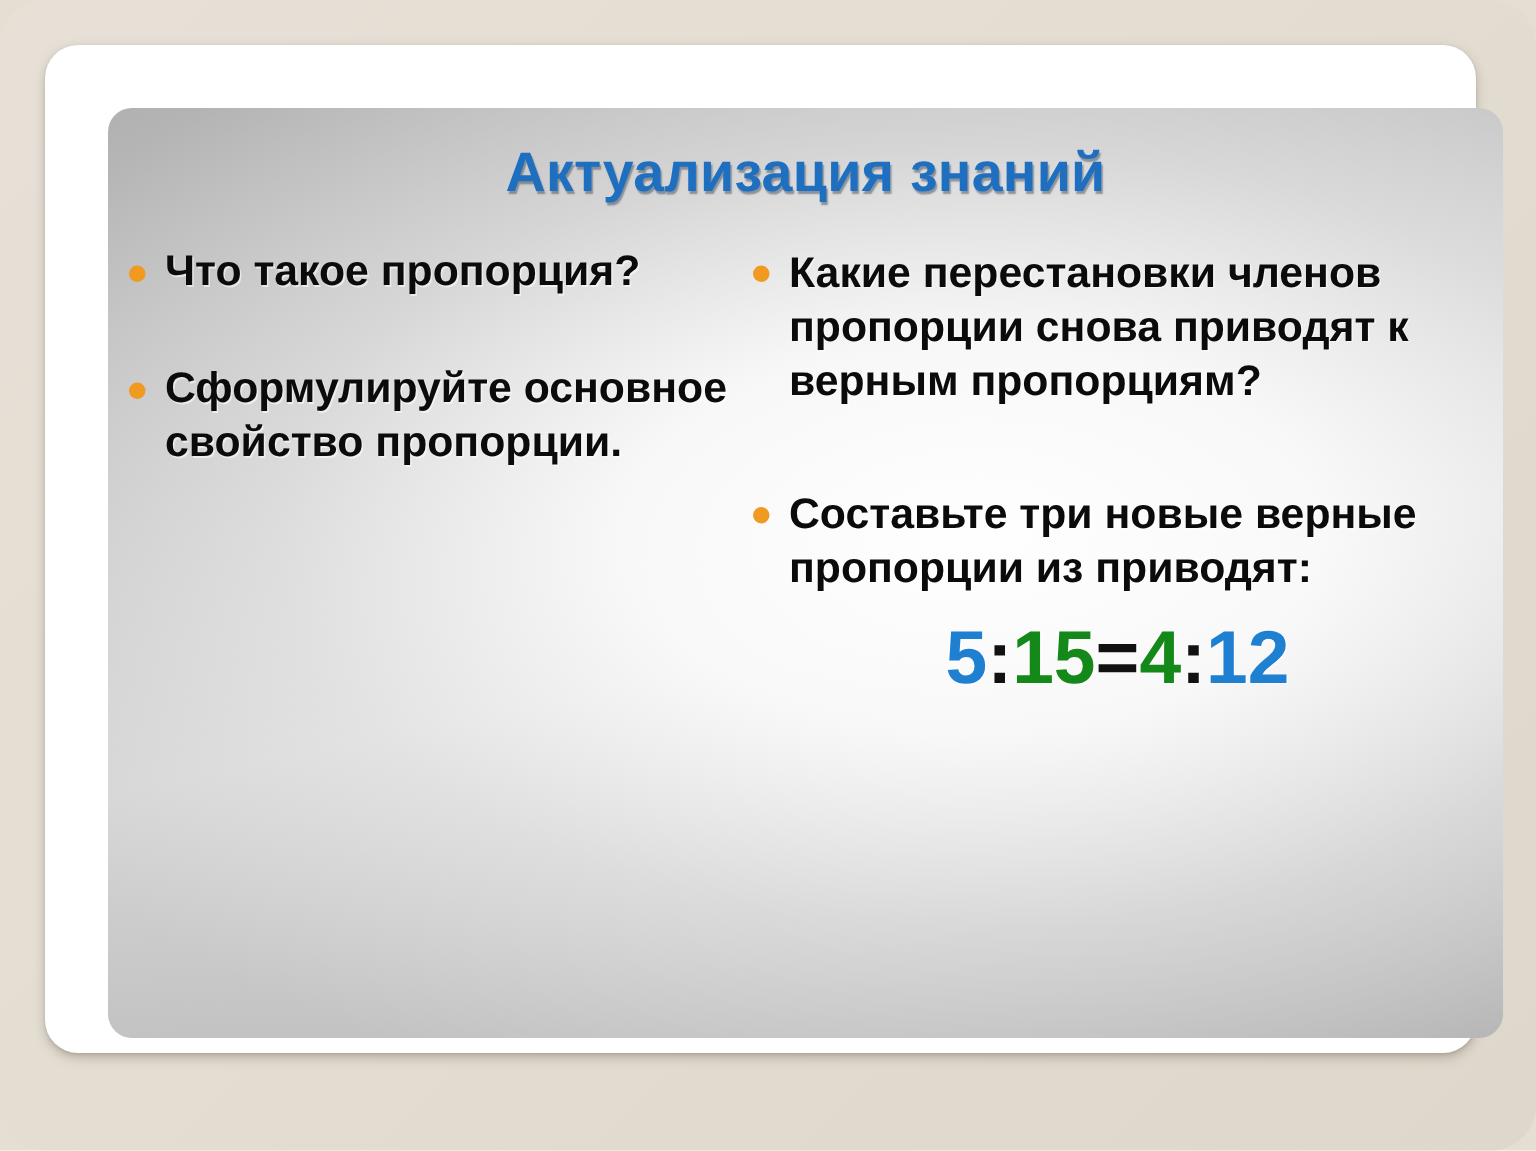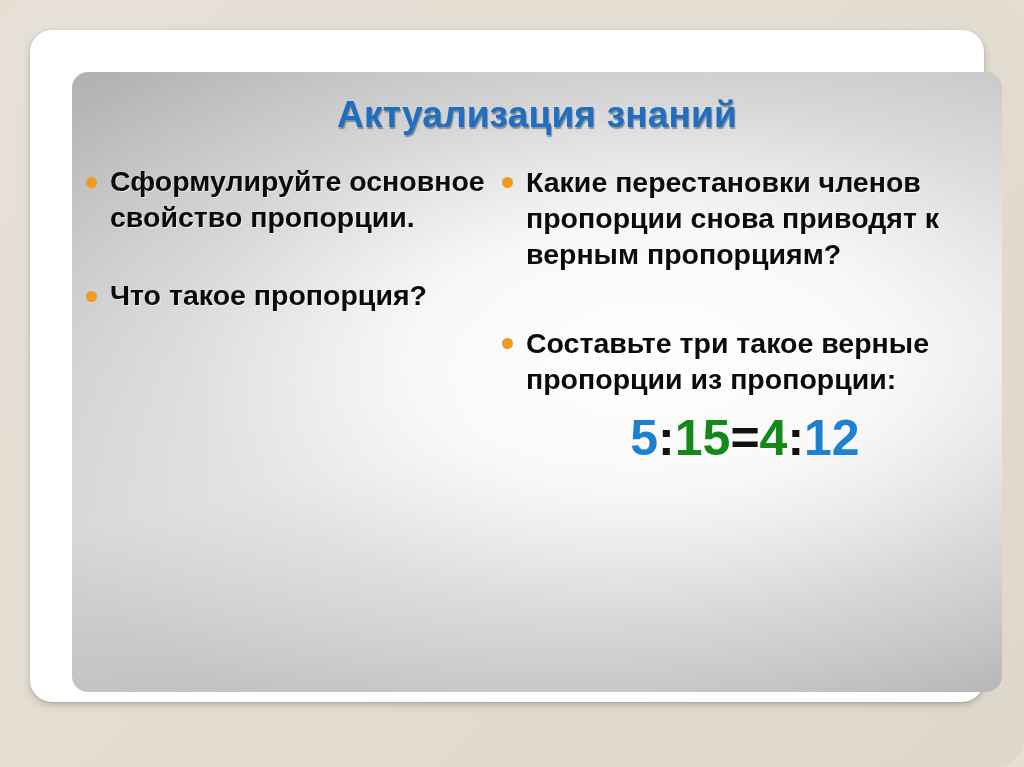--- a/index.html
+++ b/index.html
@@ -160,41 +160,41 @@
     <div class="slide-panel">
 
       <div class="slide-title" style="color: rgb(31, 111, 192);">Актуализация знаний</div>
 
       <div class="columns">
 
         <div class="col col-left">
 
           <div class="bullet-item">
             <span class="bullet-dot" style="background: rgb(240, 154, 34);"></span>
+            <span class="bullet-text">Что такое пропорция?</span>
+          </div>
+
+          <div class="bullet-item">
+            <span class="bullet-dot" style="background: rgb(240, 154, 34);"></span>
             <span class="bullet-text">Сформулируйте основное свойство пропорции.</span>
           </div>
 
-          <div class="bullet-item">
-            <span class="bullet-dot" style="background: rgb(240, 154, 34);"></span>
-            <span class="bullet-text">Что такое пропорция?</span>
-          </div>
-
         </div>
 
         <div class="col col-right">
 
           <div class="bullet-item">
             <span class="bullet-dot" style="background: rgb(240, 154, 34);"></span>
             <span class="bullet-text">Какие перестановки членов пропорции снова приводят к верным пропорциям?</span>
           </div>
 
           <div class="bullet-item">
             <span class="bullet-dot" style="background: rgb(240, 154, 34);"></span>
             <div style="flex:1 1 auto;">
-              <span class="bullet-text">Составьте три такое верные пропорции из пропорции:</span>
+              <span class="bullet-text">Составьте три новые верные пропорции из приводят:</span>
               <div class="formula"><span style="color: rgb(31, 127, 208);">5</span><span style="color: rgb(17, 17, 17);">:</span><span style="color: rgb(21, 136, 26);">15</span><span style="color: rgb(17, 17, 17);">=</span><span style="color: rgb(21, 136, 26);">4</span><span style="color: rgb(17, 17, 17);">:</span><span style="color: rgb(31, 127, 208);">12</span></div>
             </div>
           </div>
 
         </div>
 
       </div>
     </div>
   </div>
 </div>

